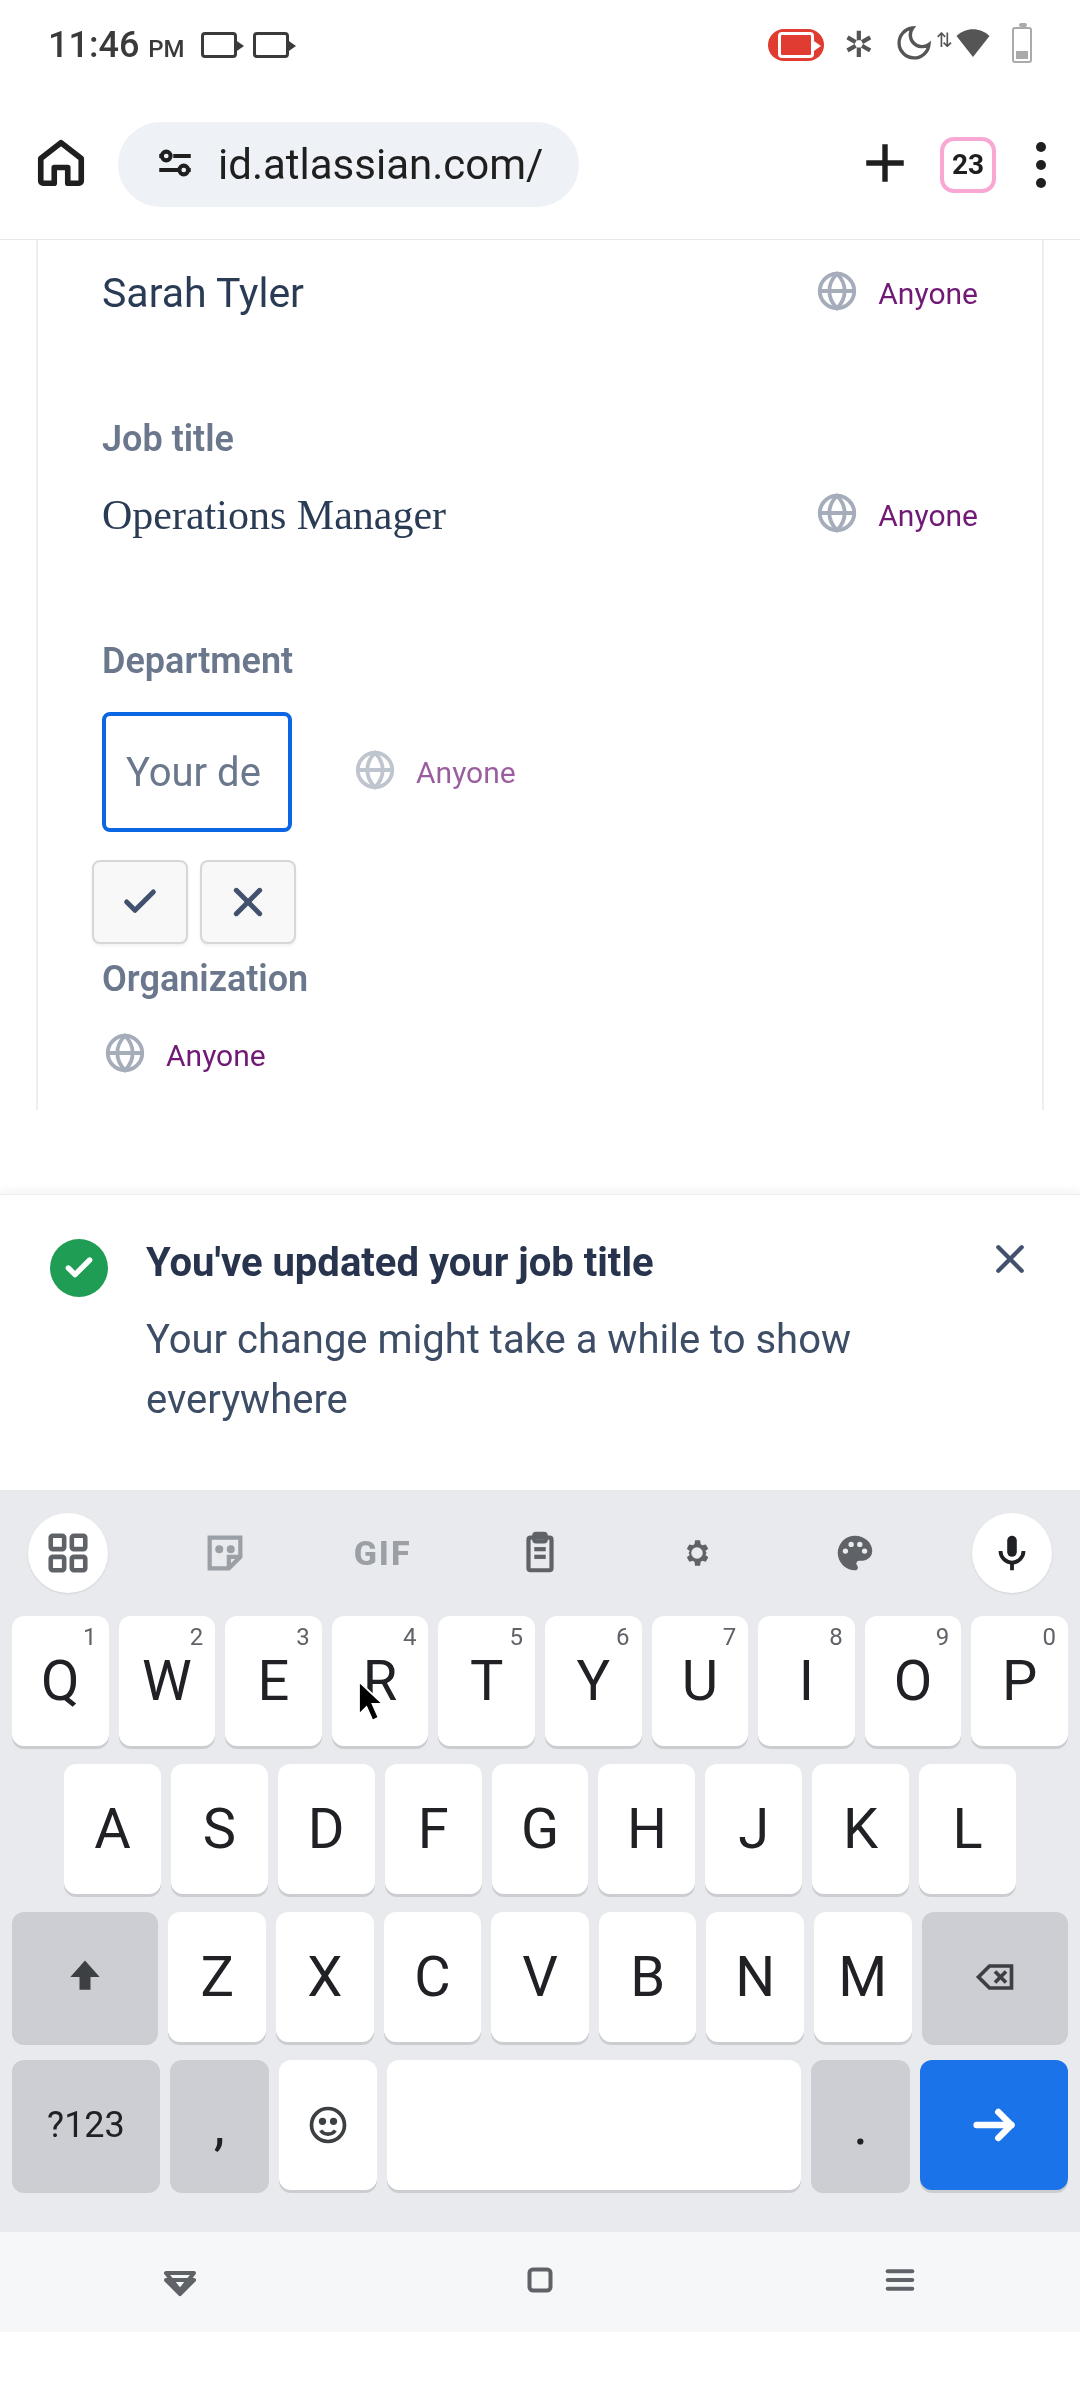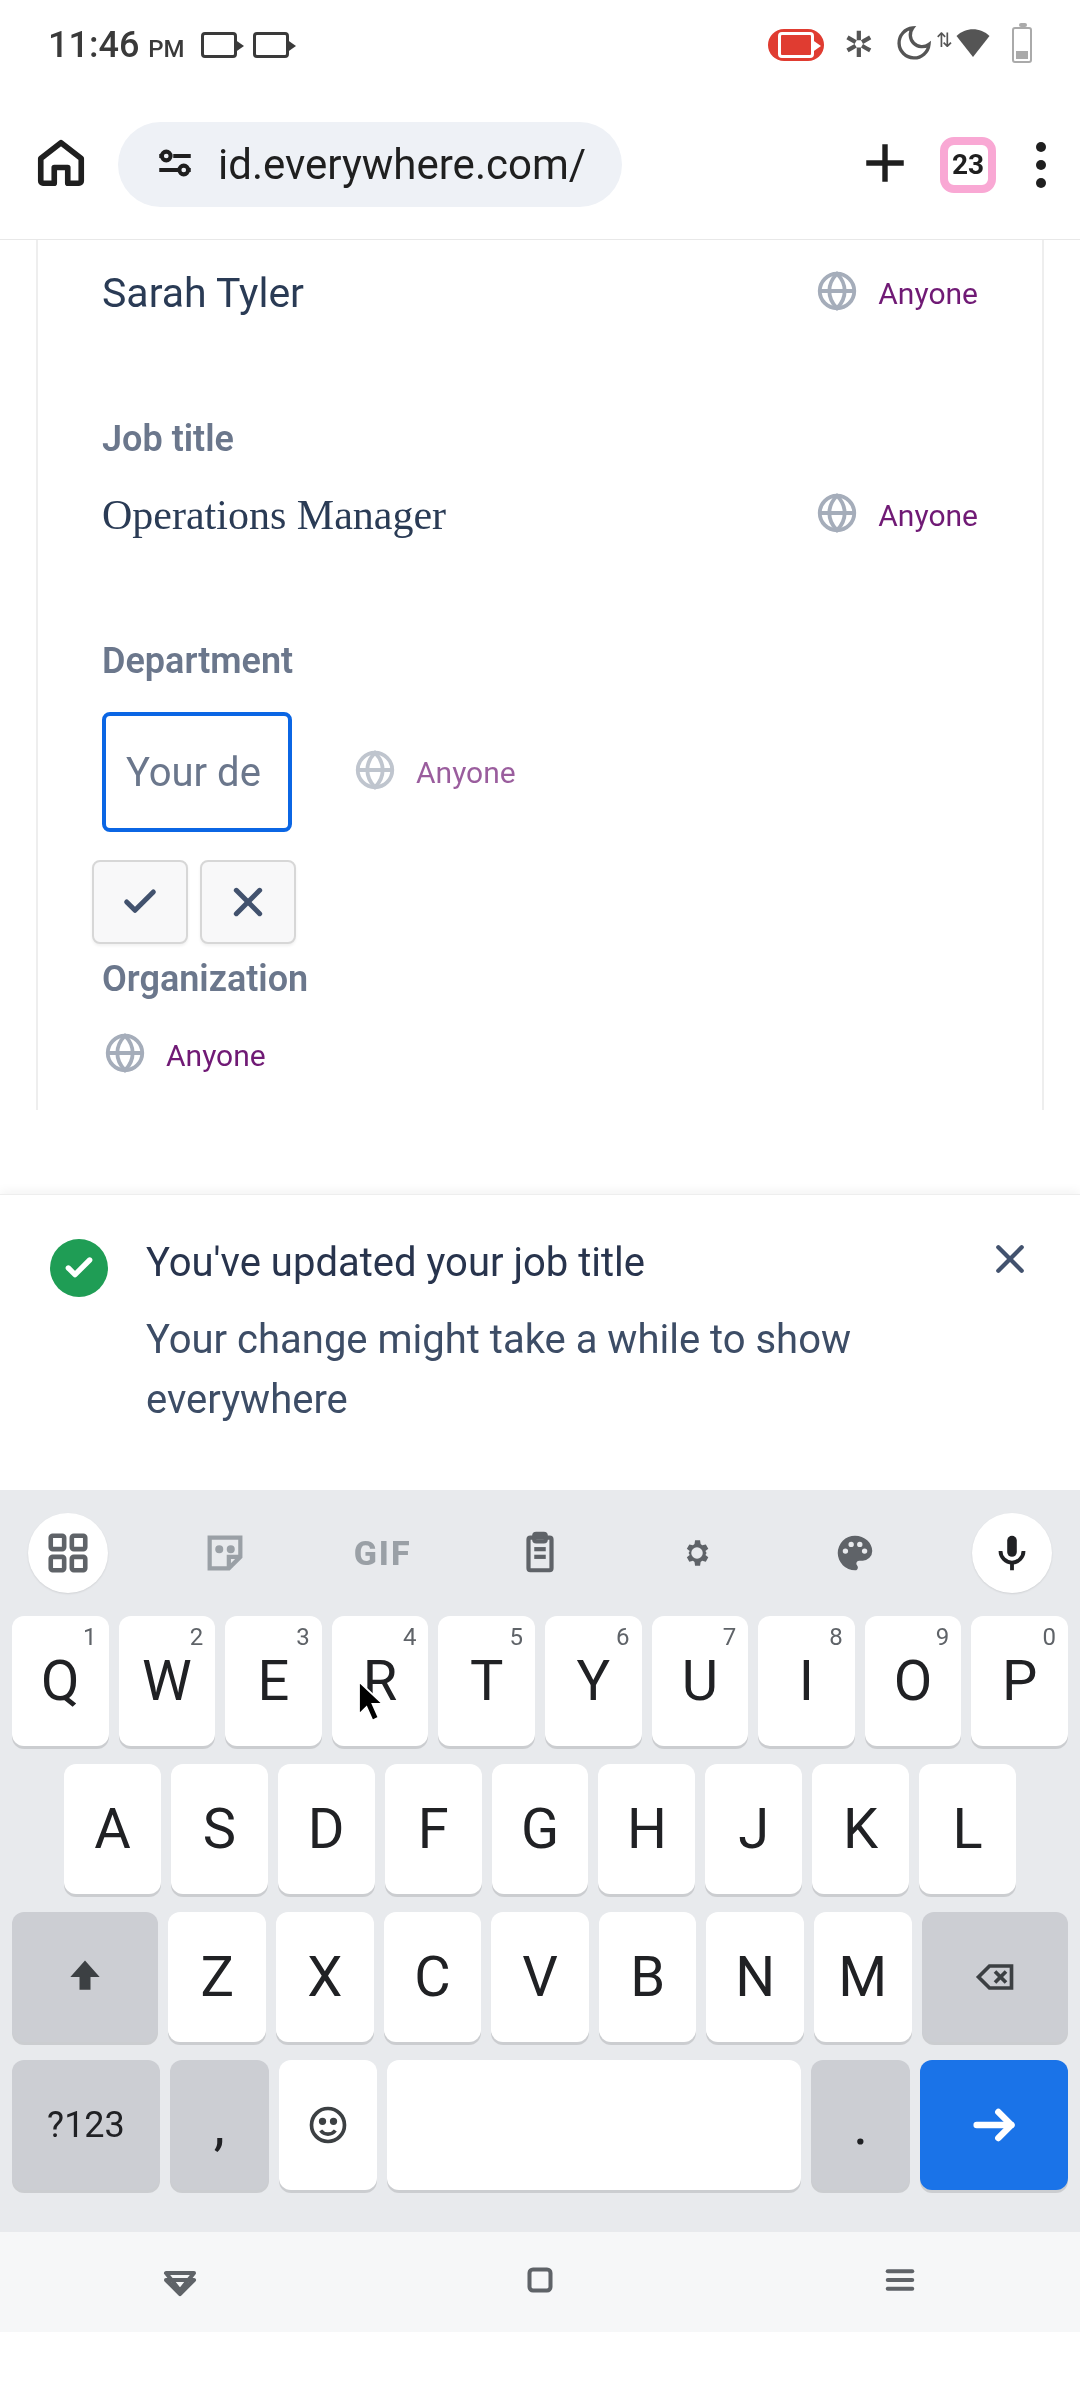--- a/index.html
+++ b/index.html
@@ -24,21 +24,21 @@
   .batt::before { content: ""; position: absolute; top: -6px; left: 5px; width: 8px; height: 4px; background: #aaa; border-radius: 2px; }
   .batt::after { content: ""; position: absolute; bottom: 2px; left: 2px; right: 2px; height: 8px; background: #aaa; }
 
   
   .browser-bar { height: 150px; display: flex; align-items: center; padding: 0 34px; gap: 30px; border-bottom: 1px solid #e8e8e8; }
   .home-icon svg { width: 54px; height: 54px; }
   .url-pill { flex: 0 0 auto; background: #eef1f6; border-radius: 60px; padding: 18px 36px; display: flex; align-items: center; gap: 22px; }
   .url-tune svg { width: 42px; height: 42px; }
   .url-text { font-size: 42px; color: #1f1f1f; }
   .plus-icon svg { width: 50px; height: 50px; }
-  .tab-count { width: 56px; height: 56px; border: 8px solid #f9a8d4; border-radius: 14px; display: flex; align-items: center; justify-content: center; font-size: 28px; font-weight: 700; color: #1f1f1f; }
+  .tab-count { width: 56px; height: 56px; border: 4px solid #f9a8d4; border-radius: 14px; display: flex; align-items: center; justify-content: center; font-size: 28px; font-weight: 700; color: #1f1f1f; }
   .overflow-dots { display: flex; flex-direction: column; gap: 8px; margin-left: 10px; }
   .overflow-dots span { width: 10px; height: 10px; border-radius: 50%; background: #1f1f1f; }
 
   
   .page { padding: 0 36px; position: relative; }
   .card-border { border-left: 2px solid #eee; border-right: 2px solid #eee; padding: 10px 64px 30px 64px; margin: 0; }
 
   .name-row { display: flex; align-items: center; margin: 18px 0 50px 0; }
   .name-val { font-size: 41px; color: #2a3b55; flex: 1; }
   .vis-group { display: flex; align-items: center; gap: 18px; }
@@ -60,21 +60,21 @@
 
   .org-label { font-size: 36px; font-weight: 600; color: #6b778c; margin-top: 14px; }
   .org-row { display: flex; align-items: center; margin-top: 30px; }
   .org-val { font-size: 41px; color: #7a869a; flex: 1; }
 
   
   .toast { position: absolute; left: 0; right: 0; bottom: 0; background: #fff; border-top: 1px solid #eee; padding: 44px 50px 60px 50px; display: flex; gap: 38px; box-shadow: 0 -3px 10px rgba(0,0,0,.05); }
   .toast-check { width: 58px; height: 58px; border-radius: 50%; background: #1f9d55; display: flex; align-items: center; justify-content: center; flex-shrink: 0; }
   .toast-check svg { width: 32px; height: 32px; }
   .toast-body { flex: 1; }
-  .toast-title { font-size: 40px; font-weight: 400; color: #28344d; margin-bottom: 24px; }
+  .toast-title { font-size: 40px; font-weight: 700; color: #28344d; margin-bottom: 24px; }
   .toast-msg { font-size: 40px; color: #3d4d66; line-height: 1.5; }
   .toast-close svg { width: 40px; height: 40px; }
 
   
   .content-region { position: relative; height: 1250px; overflow: hidden; }
 
   
   .kb-wrap { background: #e8eaed; }
   .kb-toolbar { height: 126px; display: flex; align-items: center; justify-content: space-between; padding: 0 28px; }
   .kb-tool { width: 80px; height: 80px; display: flex; align-items: center; justify-content: center; border-radius: 50%; }
@@ -144,21 +144,21 @@
     <span class="url-tune">
       <svg viewBox="0 0 24 24" fill="none" stroke="#1f1f1f" stroke-width="2.3">
           <circle cx="7" cy="8" r="2.5"></circle>
           <line x1="11" y1="8" x2="21" y2="8"></line>
           <line x1="3" y1="8" x2="4.5" y2="8"></line>
           <circle cx="17" cy="16" r="2.5"></circle>
           <line x1="3" y1="16" x2="14.5" y2="16"></line>
           <line x1="19.5" y1="16" x2="21" y2="16"></line>
         </svg>
     </span>
-    <span class="url-text">id.everywhere.com/</span>
+    <span class="url-text">id.atlassian.com/</span>
   </div>
   <span style="flex:1"></span>
   <span class="plus-icon">
     <svg viewBox="0 0 24 24" stroke="#1f1f1f" stroke-width="2.6">
         <line x1="12" y1="3" x2="12" y2="21"></line>
         <line x1="3" y1="12" x2="21" y2="12"></line>
       </svg>
   </span>
   <span class="tab-count">23</span>
   <span class="overflow-dots">

